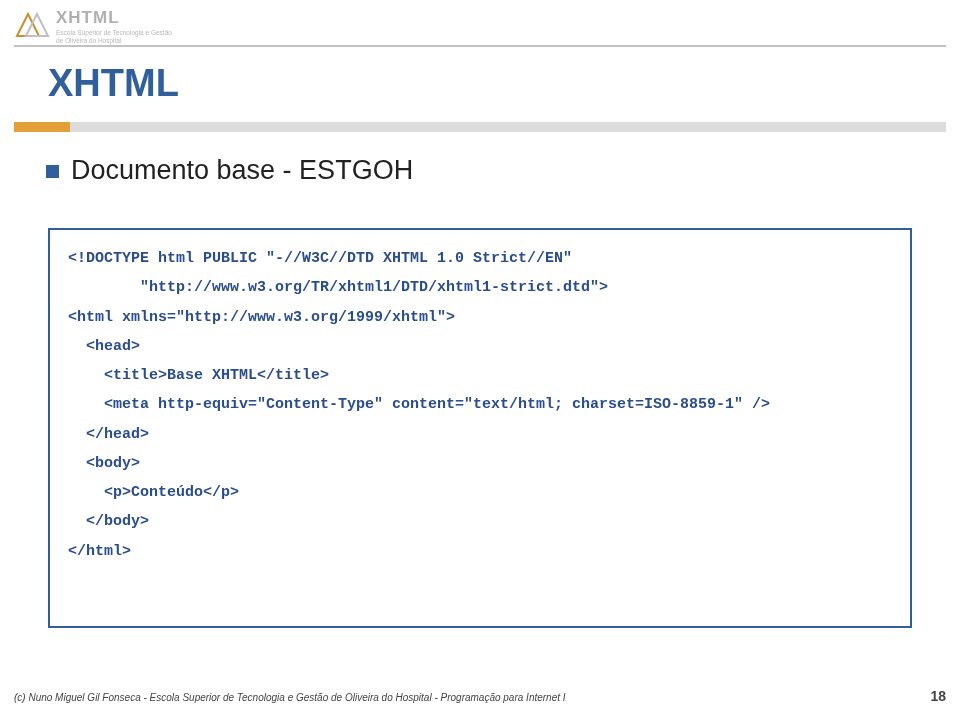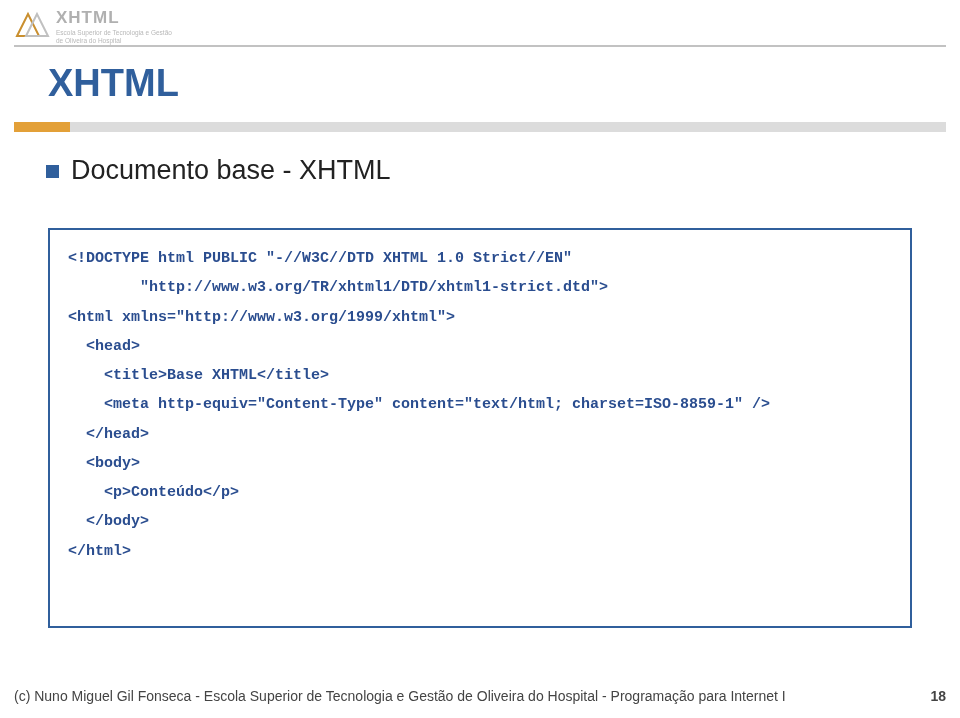--- a/index.html
+++ b/index.html
@@ -117,21 +117,22 @@
     bottom: 14px;
     left: 14px;
     right: 14px;
     display: flex;
     justify-content: space-between;
     align-items: baseline;
     font-family: "Trebuchet MS", Verdana, sans-serif;
     color: #444;
   }
   .footer-left {
-    font-size: 14px;
+    font-size: 10px;
+    font-style: italic;
   }
   .footer-right {
     font-size: 14px;
     font-weight: bold;
   }
 </style>
 </head>
 <body>
 
 <div class="logo-area">
@@ -150,21 +151,21 @@
 
 <div class="header-rule"></div>
 
 <h1 class="slide-title">XHTML</h1>
 
 <div class="accent-bar"></div>
 <div class="gray-bar"></div>
 
 <div class="bullet-row">
   <div class="bullet-sq"></div>
-  <span class="bullet-text">Documento base - XHTML</span>
+  <span class="bullet-text">Documento base - ESTGOH</span>
 </div>
 
 <div class="code-box">
   <pre><span>&lt;!DOCTYPE html PUBLIC "-//W3C//DTD XHTML 1.0 Strict//EN"</span>
 <span>        "http://www.w3.org/TR/xhtml1/DTD/xhtml1-strict.dtd"&gt;</span>
 <span>&lt;html xmlns="http://www.w3.org/1999/xhtml"&gt;</span>
 <span>  &lt;head&gt;</span>
 <span>    &lt;title&gt;Base XHTML&lt;/title&gt;</span>
 <span>    &lt;meta http-equiv="Content-Type" content="text/html; charset=ISO-8859-1" /&gt;</span>
 <span>  &lt;/head&gt;</span>

